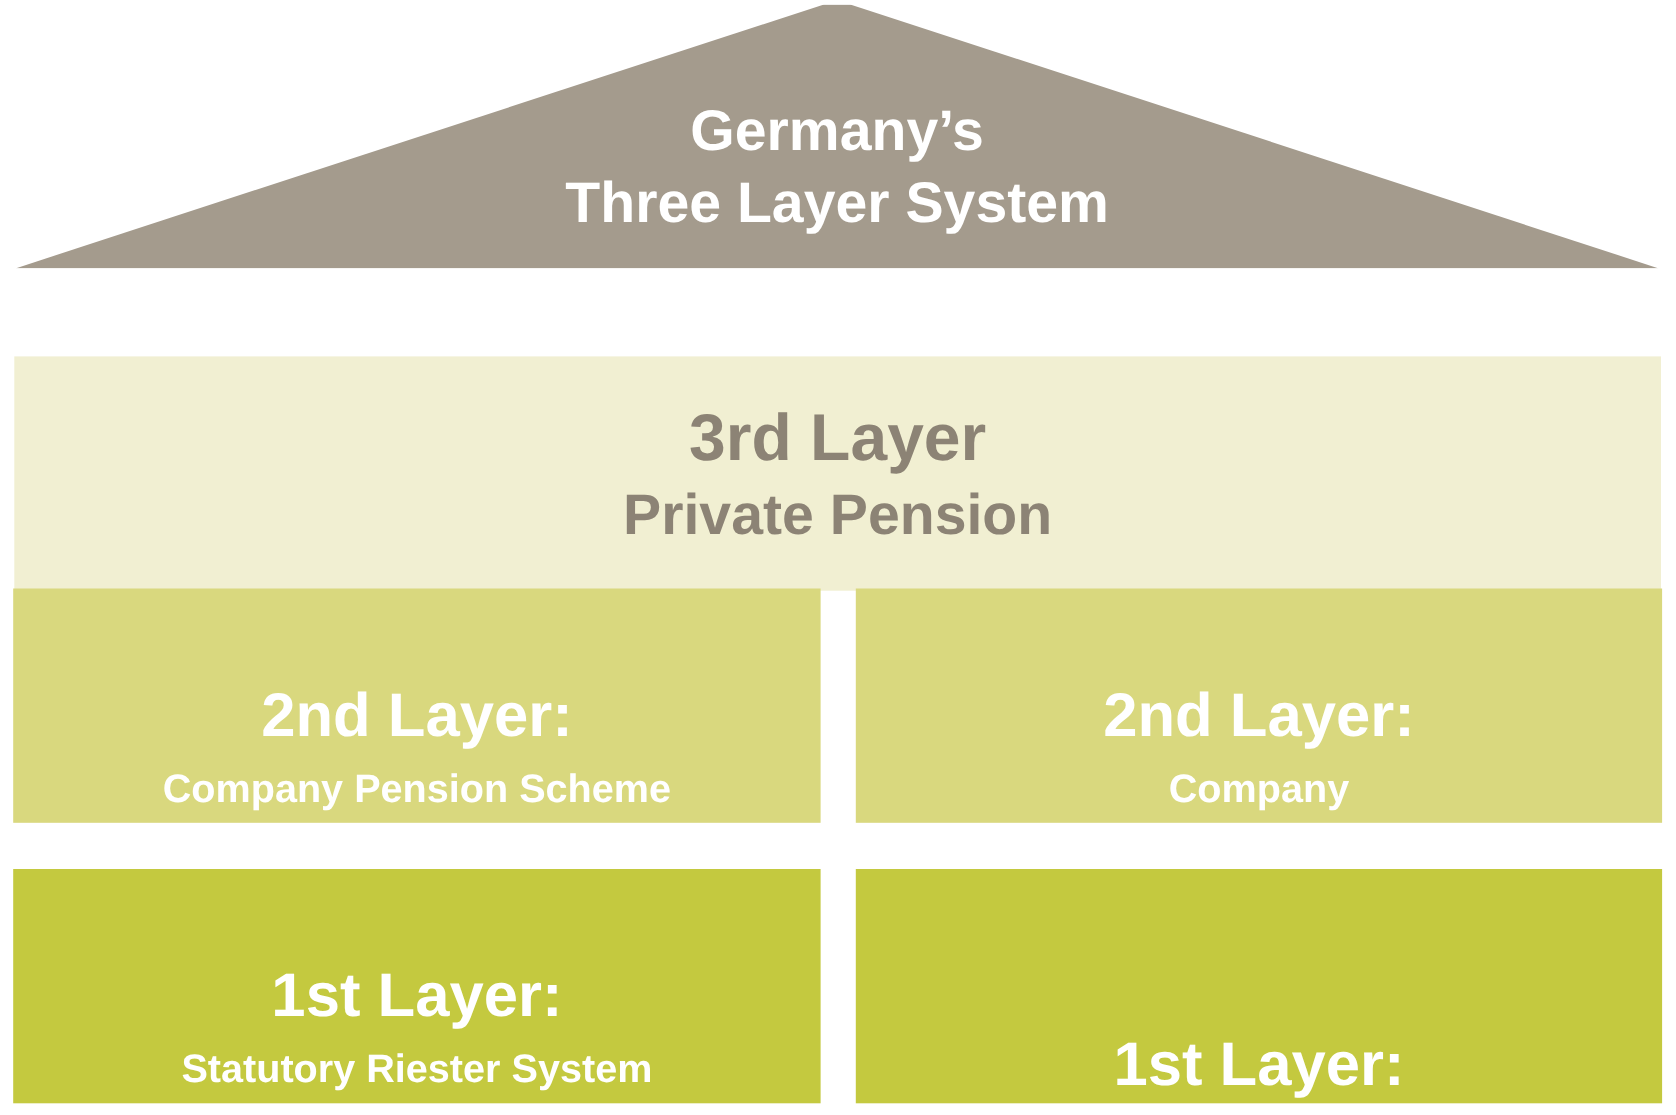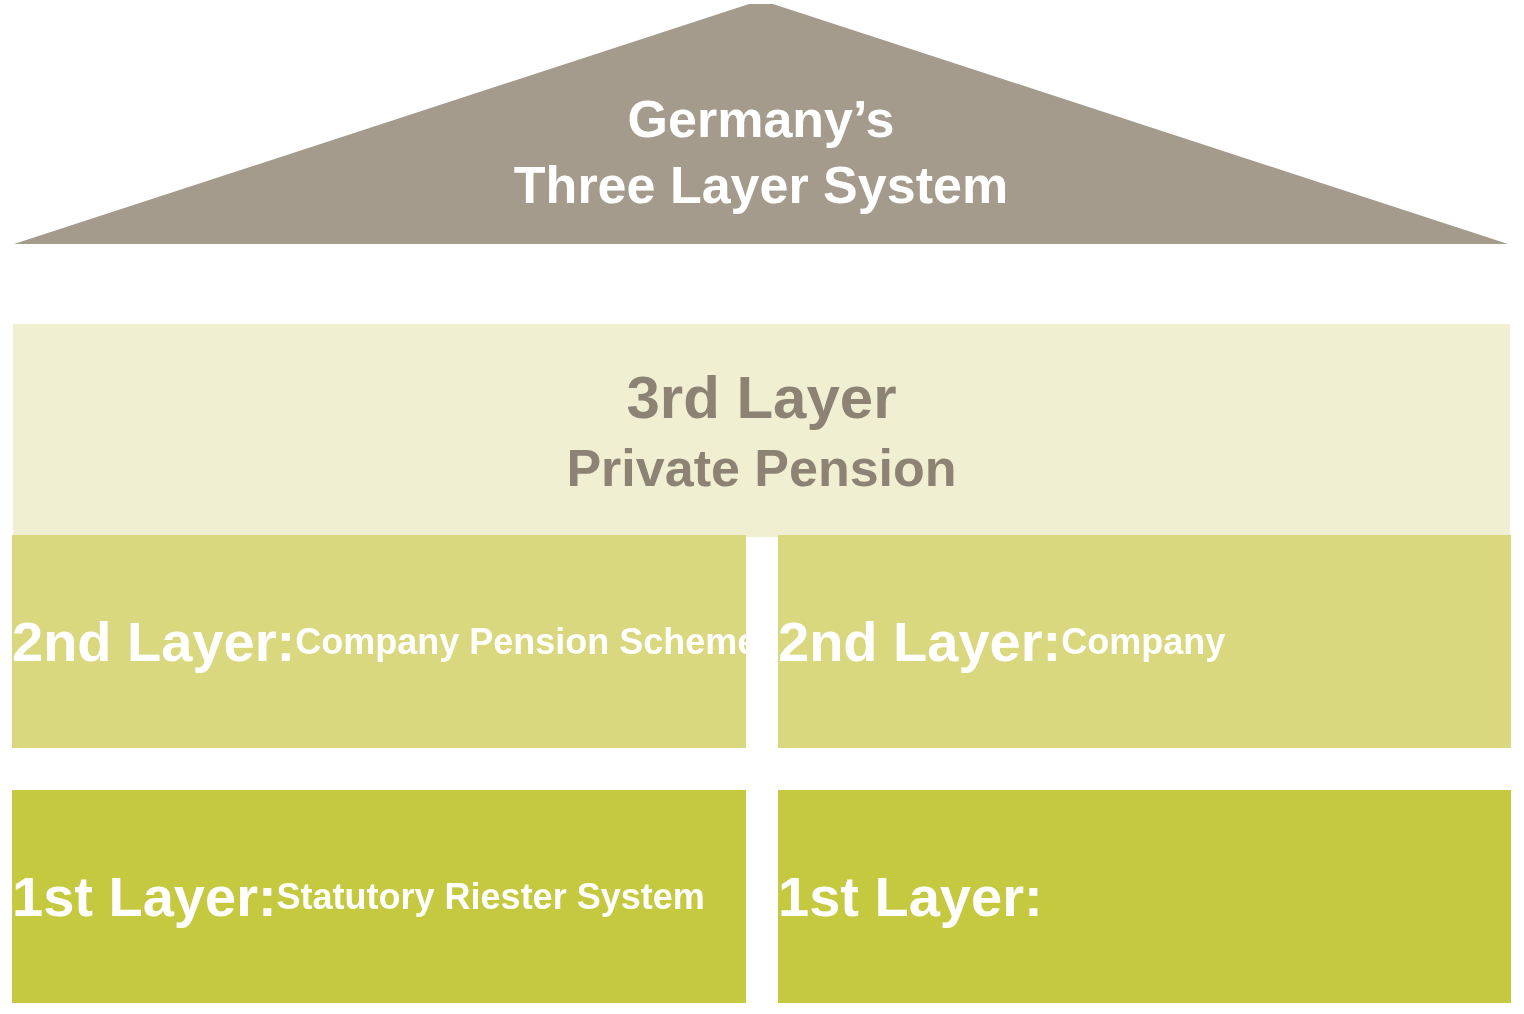--- a/index.html
+++ b/index.html
@@ -63,22 +63,22 @@
     font-size: 52px;
     line-height: 66px;
     text-align: left;
     white-space: nowrap;
   }
   
   .box {
     position: absolute;
     height: 213px;
     display: flex;
-    flex-direction: row;
-    justify-content: flex-start;
+    flex-direction: column;
+    justify-content: flex-end;
     align-items: center;
   }
   .box .title {
     color: #ffffff;
     font-weight: bold;
     font-size: 56px;
     line-height: 72px;
     text-align: center;
     white-space: nowrap;
   }

